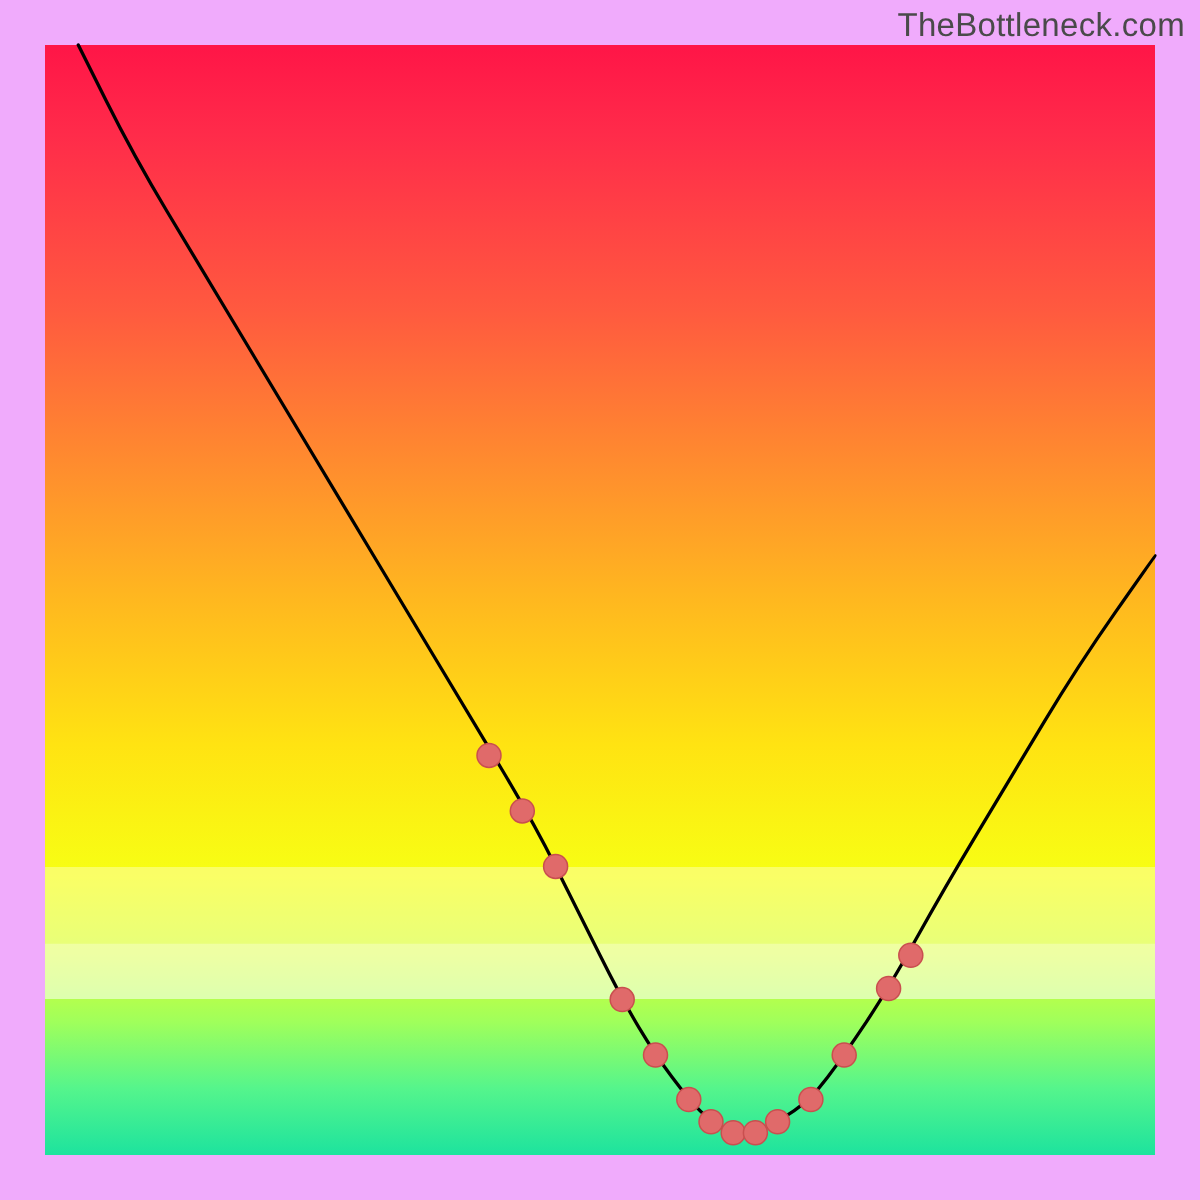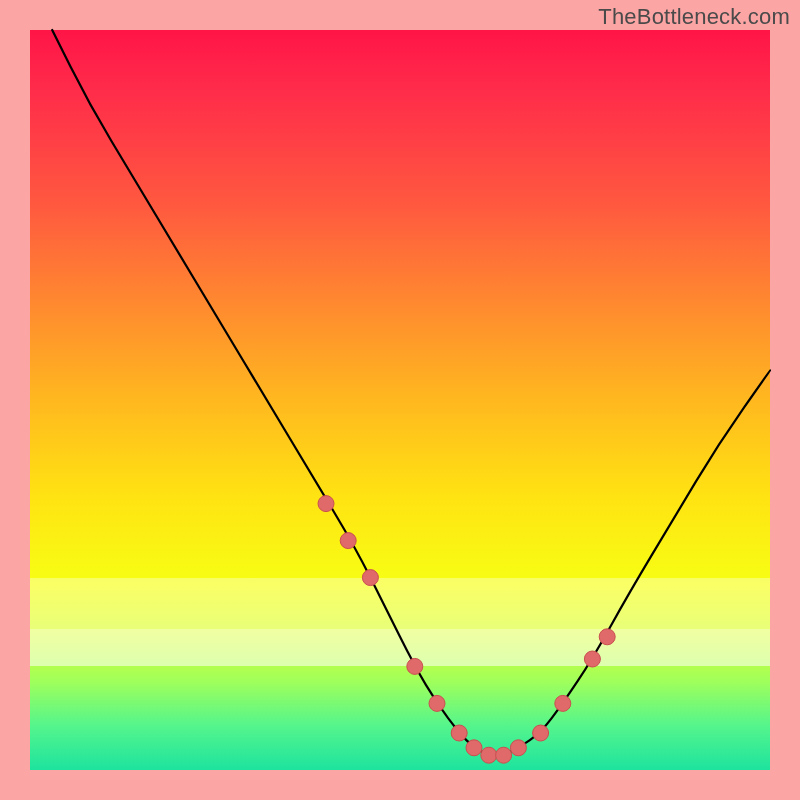--- a/index.html
+++ b/index.html
@@ -8,21 +8,21 @@
     width: 800px;
     height: 800px;
     background: #000;
     overflow: hidden;
     font-family: Arial, Helvetica, sans-serif;
   }
   .stage {
     position: relative;
     width: 800px;
     height: 800px;
-    background: #fca5a5;
+    background: #f0abfc;
   }
   .plot-area {
     position: absolute;
     left: 30px;
     top: 30px;
     width: 740px;
     height: 740px;
     background: linear-gradient(to bottom,
       #ff1547 0%,
       #ff2b4a 8%,

